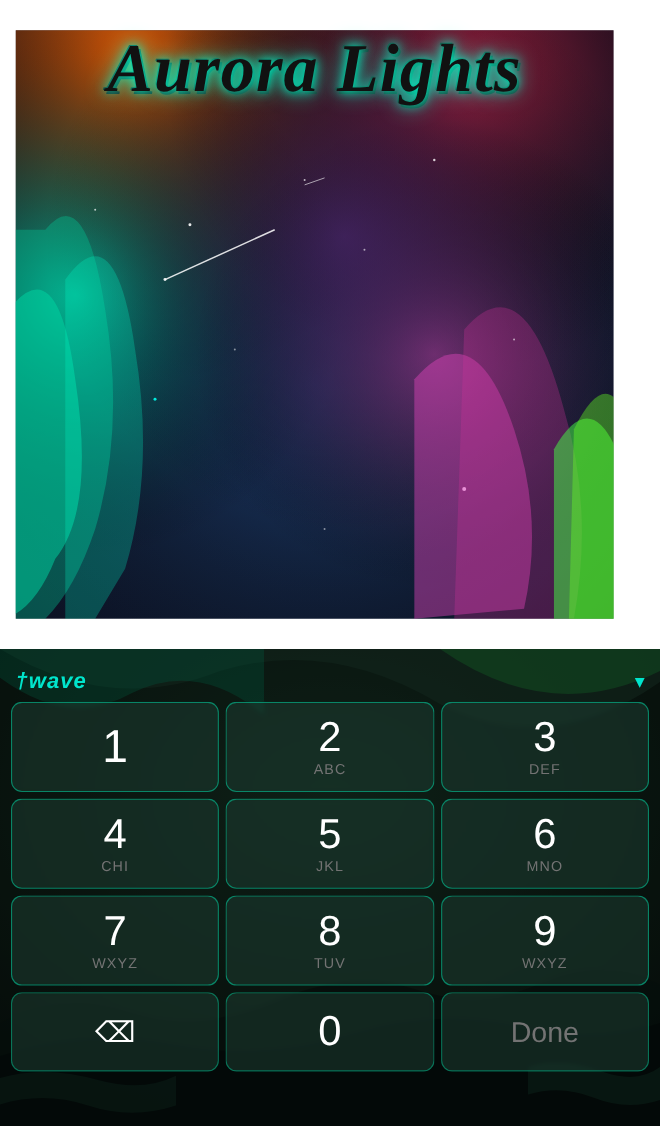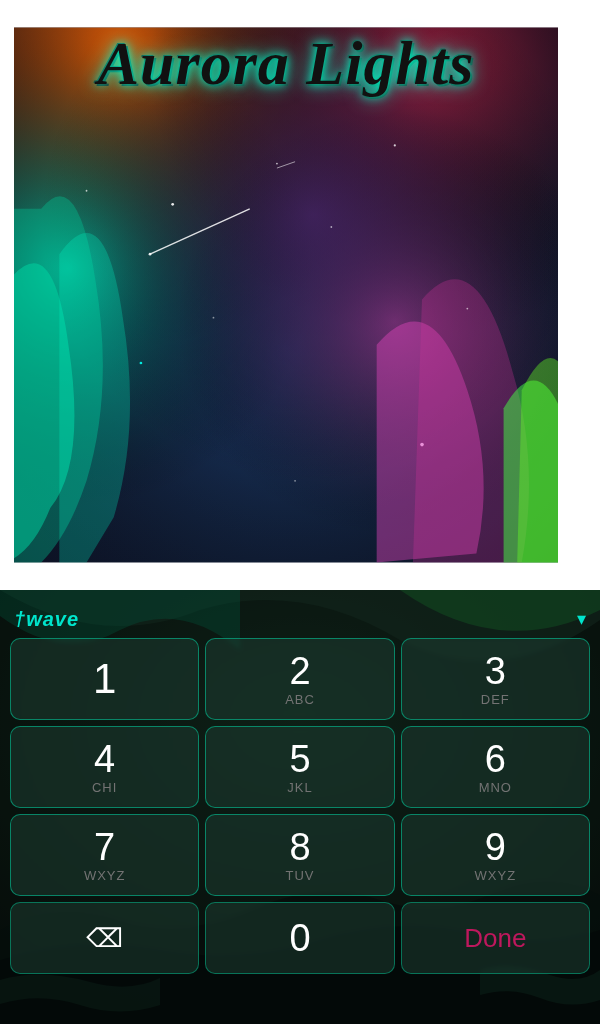--- a/index.html
+++ b/index.html
@@ -165,21 +165,21 @@
       font-size: 26px;
     }
 
     .zero-digit {
       color: #fff;
       font-size: 38px;
       font-weight: 300;
     }
 
     .done-label {
-      color: #be185d;
+      color: #737373;
       font-size: 26px;
       font-weight: 400;
     }
   </style>
 </head>
 <body>
 
 <div class="aurora-bg">
   <svg class="aurora-canvas" viewBox="0 0 600 590" xmlns="http://www.w3.org/2000/svg">
     <defs>

